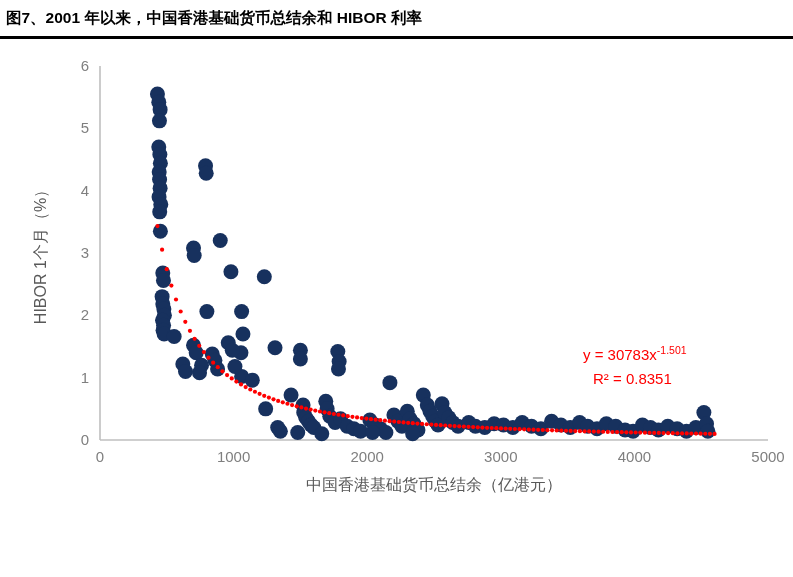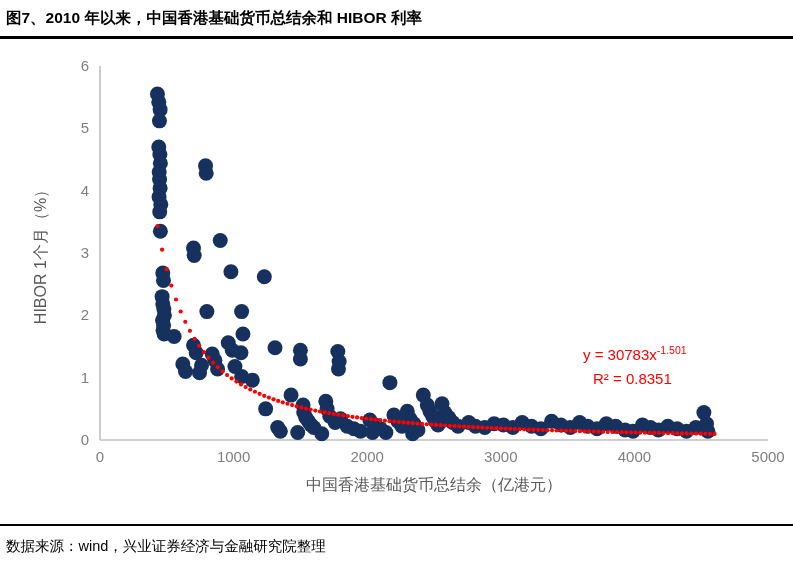--- a/index.html
+++ b/index.html
@@ -94,21 +94,21 @@
     font-size: 10.5px;
     fill: #ff0000;
   }
 </style>
 </head>
 <body>
 
 <div id="figure-root">
 
   <div id="figure-title-bar">
-    <div id="figure-title">图7、2010 年以来，中国香港基础货币总结余和 HIBOR 利率</div>
+    <div id="figure-title">图7、2001 年以来，中国香港基础货币总结余和 HIBOR 利率</div>
   </div>
 
   <div id="chart-canvas">
     <svg id="chart-svg" width="793" height="480" viewBox="0 0 793 480">
 
       <line id="y-axis-line" x1="100" y1="24" x2="100" y2="398" stroke="#bfbfbf" stroke-width="1.6"></line>
 
       <line id="x-axis-line" x1="100" y1="398" x2="768" y2="398" stroke="#bfbfbf" stroke-width="1.6"></line>
 
       <g id="y-tick-labels">
@@ -388,17 +388,14 @@
 
       <text id="y-axis-title" class="axis-title" x="-211" y="46" text-anchor="middle" transform="rotate(-90)">HIBOR 1个月（%）</text>
 
       <text class="eq-text" x="583" y="318">
         <tspan>y = 30783x</tspan><tspan class="eq-sup" dy="-6">-1.501</tspan>
       </text>
       <text class="eq-text" x="593" y="342">R² = 0.8351</text>
     </svg>
   </div>
 
-  <div id="figure-source-bar">
-    <div id="figure-source">数据来源：wind，兴业证券经济与金融研究院整理</div>
-  </div>
 
 </div>
 
 </body></html>

